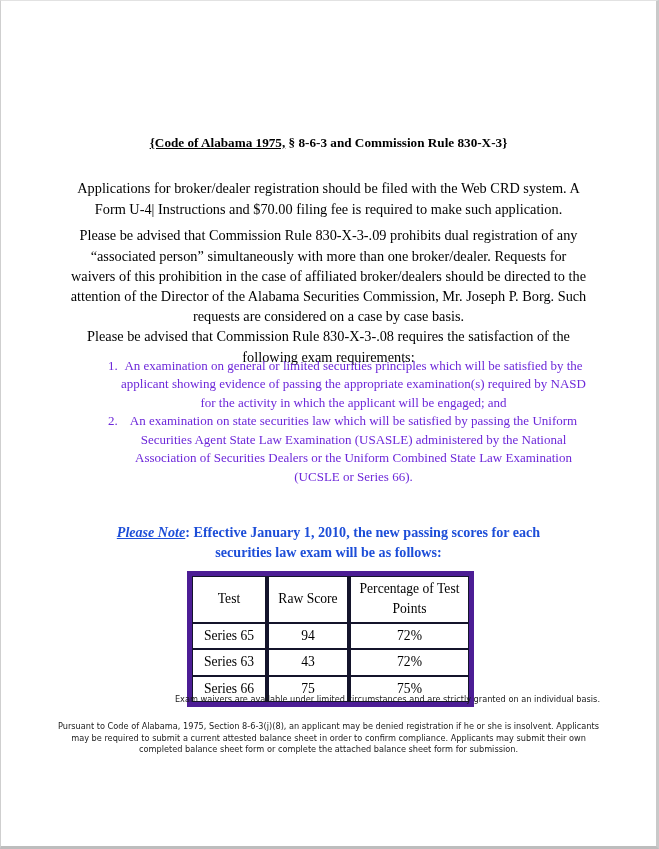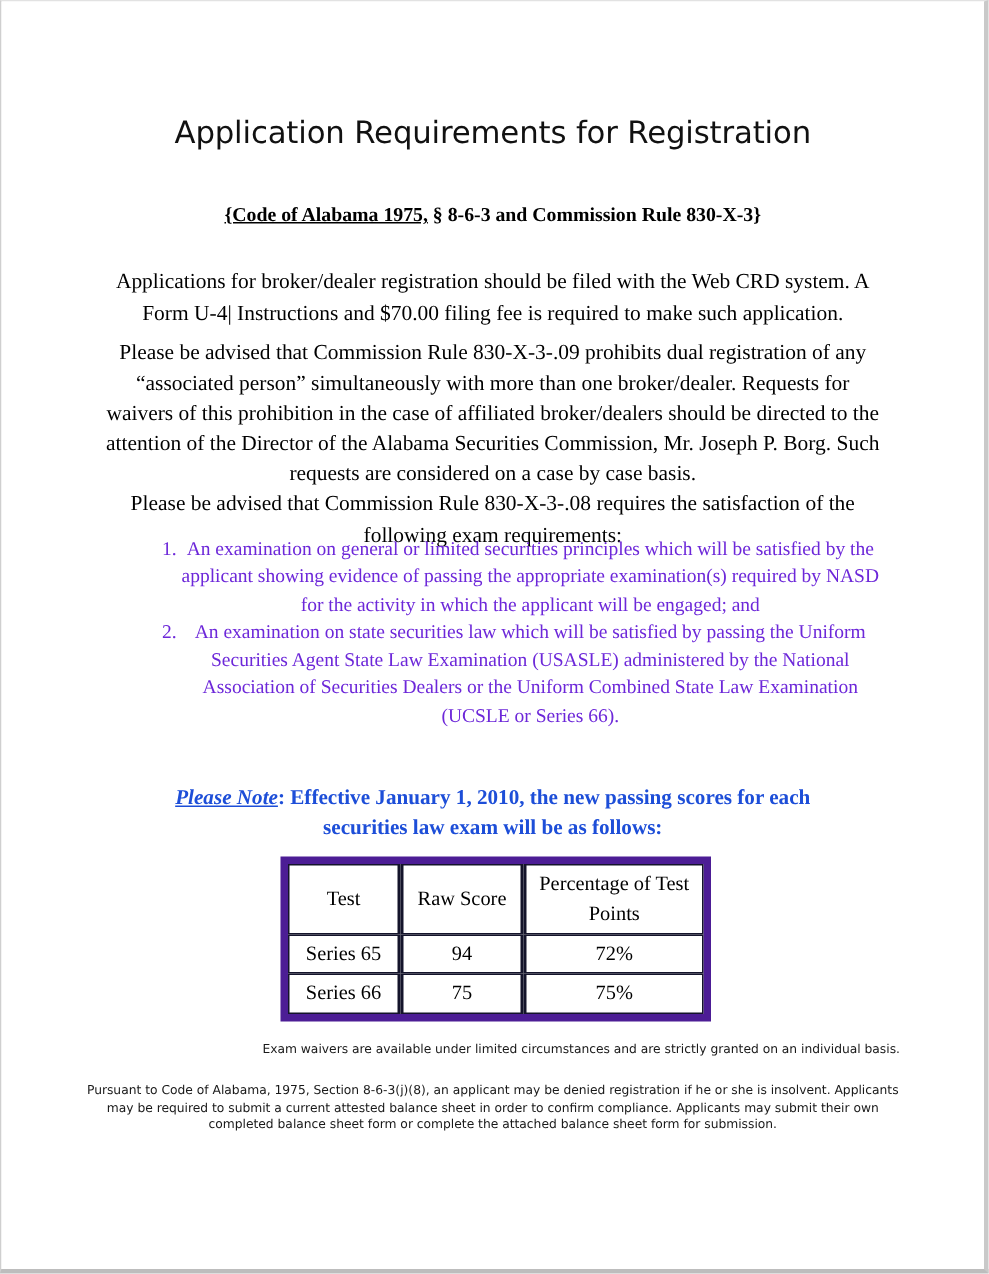--- a/index.html
+++ b/index.html
@@ -172,21 +172,20 @@
   .fn1 { top: 685px; text-align: right; }
   .fn2 { top: 712px; }
 </style>
 </head>
 <body>
 
 <div id="page">
   <div id="page-inner">
 
     <h1 class="doc-title">
-      <span class="l1">Application Requirements for Registration</span>
     </h1>
 
     <div class="doc-subtitle">
       <span class="u">{Code of Alabama 1975,</span><span> § 8-6-3 and Commission Rule 830-X-3}</span>
     </div>
 
     <p class="body-block p1">Applications for broker/dealer registration should be filed with the Web CRD system. A Form U-4| Instructions and $70.00 filing fee is required to make such application.</p>
 
     <p class="body-block p2">Please be advised that Commission Rule 830-X-3-.09 prohibits dual registration of any “associated person” simultaneously with more than one broker/dealer. Requests for waivers of this prohibition in the case of affiliated broker/dealers should be directed to the attention of the Director of the Alabama Securities Commission, Mr. Joseph P. Borg. Such requests are considered on a case by case basis.</p>
 
@@ -208,20 +207,25 @@
             <th class="c0">Test</th>
             <th class="c1">Raw Score</th>
             <th class="c2">Percentage of Test Points</th>
           </tr>
           <tr>
             <td class="c0">Series 65</td>
             <td class="c1">94</td>
             <td class="c2">72%</td>
           </tr>
           <tr>
+            <td class="c0">Series 63</td>
+            <td class="c1">43</td>
+            <td class="c2">72%</td>
+          </tr>
+          <tr>
             <td class="c0">Series 66</td>
             <td class="c1">75</td>
             <td class="c2">75%</td>
           </tr>
         </tbody>
       </table>
     </div>
 
     <p class="footnote fn1">Exam waivers are available under limited circumstances and are strictly granted on an individual basis.</p>
 

